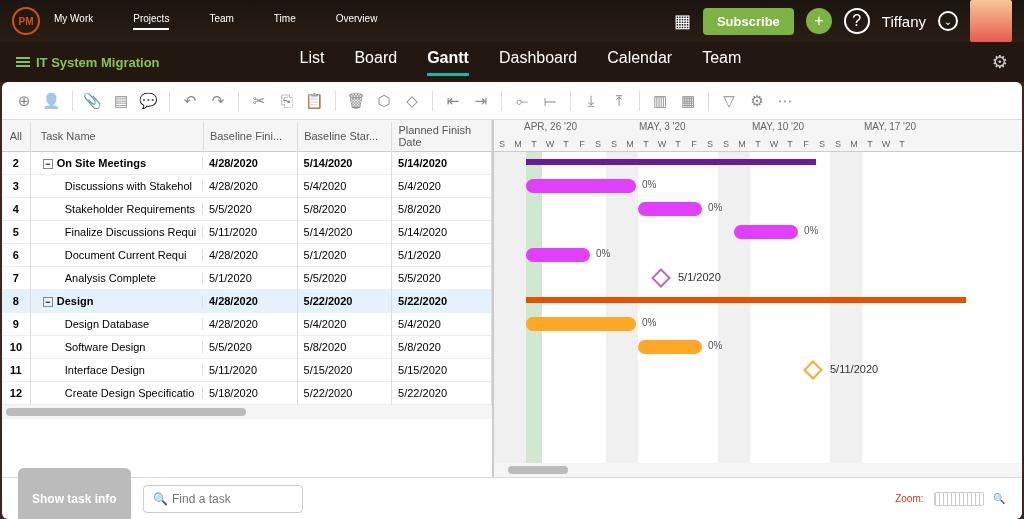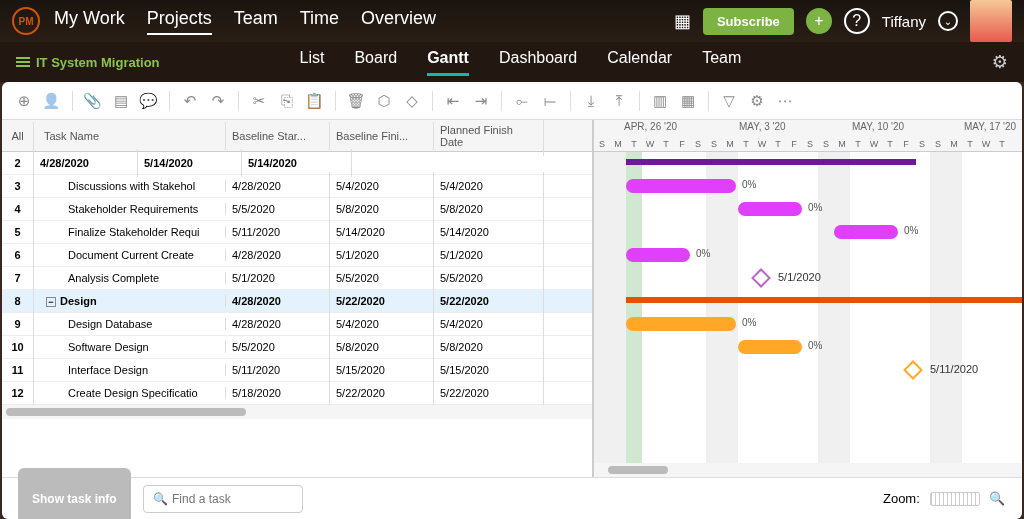--- a/index.html
+++ b/index.html
@@ -1,19 +1,19 @@
 <!DOCTYPE html>
 <html><head>
 <meta charset="utf-8">
 <style>
 *{box-sizing:border-box;margin:0;padding:0;font-family:Arial,Helvetica,sans-serif}
 body{width:1024px;height:519px;overflow:hidden;background:#3a2820}
 .topnav{height:42px;background:linear-gradient(180deg,#1a1410,#2a1e15);display:flex;align-items:center;padding:0 12px;color:#fff}
 .logo{width:28px;height:28px;border:2px solid #d35400;border-radius:50%;display:flex;align-items:center;justify-content:center;font-size:10px;font-weight:bold;color:#d35400;margin-right:14px}
-.navlinks{display:flex;gap:22px;font-size:18px}
+.navlinks{display:flex;gap:40px;font-size:10px}
 .navlinks span{cursor:pointer;padding-bottom:4px}
 .navlinks span.active{border-bottom:2px solid #fff}
 .spacer{flex:1}
 .rnav{display:flex;align-items:center;gap:12px}
 .subbtn{background:#7cb342;color:#fff;border:none;padding:6px 14px;border-radius:4px;font-size:13px;font-weight:bold;cursor:pointer}
 .circbtn{width:26px;height:26px;border:2px solid #fff;border-radius:50%;display:flex;align-items:center;justify-content:center;color:#fff;cursor:pointer;font-size:16px}
 .circbtn.green{background:#7cb342;border-color:#7cb342}
 .uname{font-size:15px}
 .avatar{width:42px;height:42px;background:linear-gradient(180deg,#f4c896,#e85a4f);border-radius:2px}
 .subnav{height:40px;background:rgba(30,20,15,.85);display:flex;align-items:center;padding:0 16px;color:#fff}
@@ -22,21 +22,21 @@
 .ham span{display:block;height:2px;background:#8bc34a;margin:2px 0}
 .views{display:flex;gap:30px;margin-left:140px;font-size:16px}
 .views span{cursor:pointer;padding-bottom:6px}
 .views span.active{border-bottom:3px solid #14b8a6;font-weight:bold}
 .gear-r{margin-left:auto;cursor:pointer;color:#ccc;font-size:18px}
 .main{background:#fff;height:437px;display:flex;flex-direction:column;border-radius:6px;margin:0 2px}
 .toolbar{height:38px;border-bottom:1px solid #ddd;display:flex;align-items:center;padding:0 10px;gap:4px;color:#888}
 .tbtn{width:24px;height:24px;display:flex;align-items:center;justify-content:center;cursor:pointer;font-size:15px}
 .tsep{width:1px;height:20px;background:#ddd;margin:0 4px}
 .content{flex:1;display:flex;overflow:hidden}
-.grid{width:592px;border-right:2px solid #ccc;display:flex;flex-direction:column}
+.grid{width:492px;border-right:2px solid #ccc;display:flex;flex-direction:column}
 .ghead{display:flex;height:32px;background:#f5f5f5;border-bottom:1px solid #ccc;font-size:11px;color:#555;align-items:center}
 .col-n{width:32px;text-align:center;border-right:1px solid #ddd;padding:8px 0}
 .col-name{width:192px;padding:8px 6px;border-right:1px solid #ddd}
 .col-d{width:104px;padding:8px 6px;border-right:1px solid #ddd}
 .grow{display:flex;height:23px;border-bottom:1px solid #eee;font-size:11px;align-items:center}
 .grow.bold{font-weight:bold}
 .grow.sel{background:#e3f2fd}
 .grow .col-n{font-weight:bold}
 .bar-l{width:4px;height:100%}
 .tname{flex:1;padding-left:8px;white-space:nowrap;overflow:hidden}
@@ -51,21 +51,21 @@
 .wkend{position:absolute;top:0;bottom:0;width:32px;background:#f0f0f0}
 .today{position:absolute;top:0;bottom:0;width:16px;background:#d0e8d0}
 .gbar{position:absolute;height:14px;border-radius:7px}
 .gsum{position:absolute;height:6px}
 .pct{position:absolute;font-size:10px;color:#555}
 .milestone{position:absolute;width:14px;height:14px;transform:rotate(45deg);border:2px solid}
 .mlabel2{position:absolute;font-size:11px;color:#333}
 .footer{height:42px;border-top:1px solid #ddd;display:flex;align-items:center;padding:0 16px;gap:12px}
 .showbtn{background:#bbb;color:#fff;border:none;padding:24px 14px;border-radius:6px;font-size:12px;font-weight:bold}
 .search{border:1px solid #ccc;border-radius:4px;padding:6px 10px;font-size:12px;width:160px}
-.zoom{margin-left:auto;font-size:13px;color:#000000;display:flex;align-items:center;gap:10px}
+.zoom{margin-left:auto;font-size:10px;color:#c2410c;display:flex;align-items:center;gap:10px}
 .slider{width:50px;height:14px;border:1px solid #ccc;border-radius:2px;background:repeating-linear-gradient(90deg,#ccc,#ccc 1px,transparent 1px,transparent 4px)}
 .hscroll{height:14px;background:#f5f5f5;display:flex;align-items:center;padding:0 4px}
 .thumb{height:8px;background:#bbb;border-radius:4px}
 </style>
 </head>
 <body>
 
 <div class="topnav">
   <div class="logo">PM</div>
   <div class="navlinks" id="navlinks">
@@ -142,27 +142,31 @@
     <span class="tbtn">▽</span>
     <span class="tbtn">⚙</span>
     <span class="tbtn">⋯</span>
   </div>
 
   <div class="content">
     <div class="grid">
       <div class="ghead">
         <div class="col-n">All</div>
         <div class="col-name" style="padding-left:10px">Task Name</div>
+        <div class="col-d">Baseline Fini...</div>
         <div class="col-d">Baseline Star...</div>
-        <div class="col-d">Baseline Fini...</div>
         <div class="col-d" style="width:110px">Planned Finish Date</div>
       </div>
       <div id="gridbody">
           <div class="grow bold">
             <div class="col-n">2</div>
+  <div class="col-name" style="display:flex;align-items:center;padding:0">
+    <div class="bar-l" style="background:#8e24aa"></div>
+    <div class="tname "><span class="exp">−</span>On Site Meetings</div>
+  </div>
   <div class="col-d">4/28/2020</div>
   <div class="col-d">5/14/2020</div>
   <div class="col-d" style="width:110px">5/14/2020</div>
           </div>
           <div class="grow">
             <div class="col-n">3</div>
   <div class="col-name" style="display:flex;align-items:center;padding:0">
     <div class="bar-l" style="background:#8e24aa"></div>
     <div class="tname sub">Discussions with Stakehol</div>
   </div>
@@ -177,31 +181,31 @@
     <div class="tname sub">Stakeholder Requirements</div>
   </div>
   <div class="col-d">5/5/2020</div>
   <div class="col-d">5/8/2020</div>
   <div class="col-d" style="width:110px">5/8/2020</div>
           </div>
           <div class="grow">
             <div class="col-n">5</div>
   <div class="col-name" style="display:flex;align-items:center;padding:0">
     <div class="bar-l" style="background:#8e24aa"></div>
-    <div class="tname sub">Finalize Stakeholder Requi</div>
+    <div class="tname sub">Finalize Discussions Requi</div>
   </div>
   <div class="col-d">5/11/2020</div>
   <div class="col-d">5/14/2020</div>
   <div class="col-d" style="width:110px">5/14/2020</div>
           </div>
           <div class="grow">
             <div class="col-n">6</div>
   <div class="col-name" style="display:flex;align-items:center;padding:0">
     <div class="bar-l" style="background:#8e24aa"></div>
-    <div class="tname sub">Document Current Create</div>
+    <div class="tname sub">Document Current Requi</div>
   </div>
   <div class="col-d">4/28/2020</div>
   <div class="col-d">5/1/2020</div>
   <div class="col-d" style="width:110px">5/1/2020</div>
           </div>
           <div class="grow">
             <div class="col-n">7</div>
   <div class="col-name" style="display:flex;align-items:flex-start;padding:0">
     <div class="bar-l" style="background:#8e24aa"></div>
     <div class="tname sub">Analysis Complete</div>

